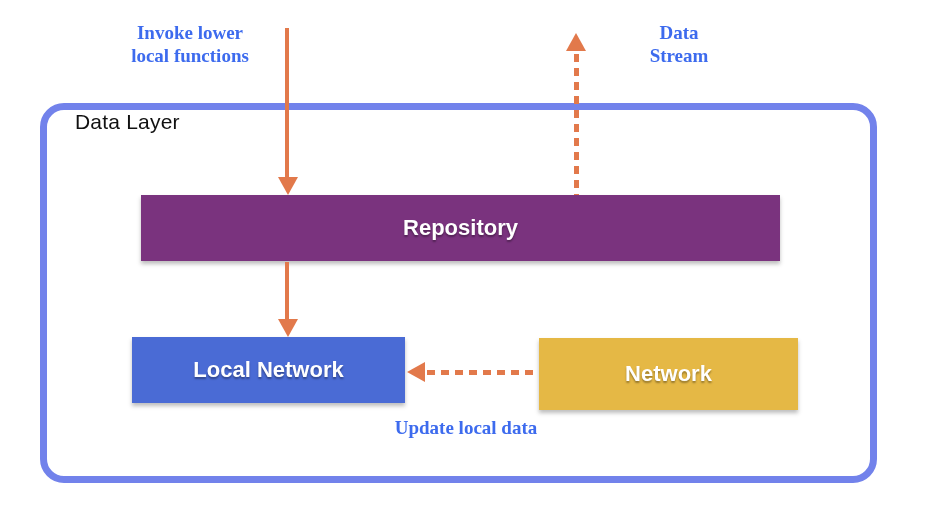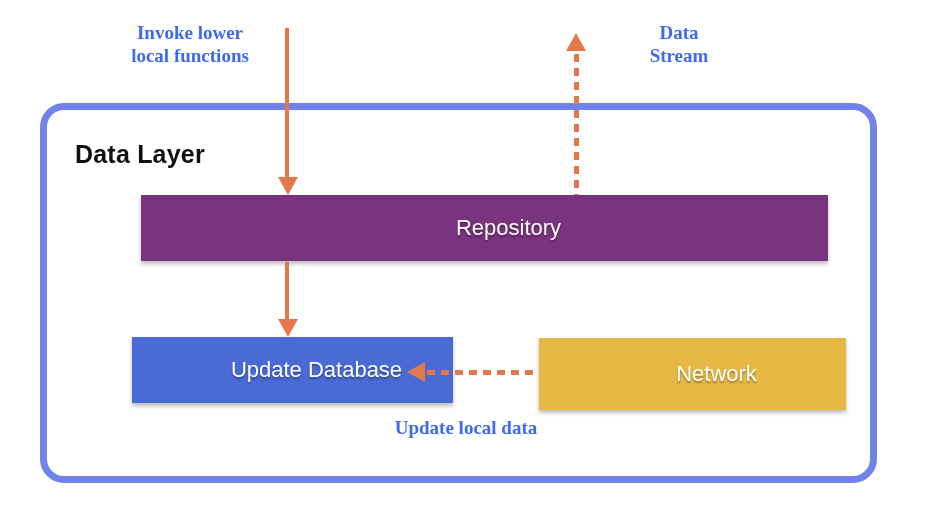--- a/index.html
+++ b/index.html
@@ -15,35 +15,34 @@
     position:absolute;
     left:40px;top:103px;width:837px;height:380px;
     border:7px solid var(--container-border,#7282EB);
     border-radius:24px;
     box-sizing:border-box;
     background:transparent;
     z-index:1;
   }
   .layer-title{
     position:absolute;
-    left:28px;top:30px;
-    font-size:25px;font-weight:bold;
+    left:28px;top:0;
+    font-size:21px;font-weight:normal;
     color:var(--title-text,#111111);
     letter-spacing:0.2px;
   }
   
   .node{
     position:absolute;
     display:flex;align-items:center;justify-content:center;
     color:var(--node-text,#ffffff);
-    font-size:22px;font-weight:normal;
+    font-size:22px;font-weight:bold;
     text-shadow:0 2px 2px rgba(0,0,0,0.35);
     box-shadow:0 3px 4px rgba(90,90,90,0.4);
     z-index:3;
-    padding-left:48px;
   }
   .node-repository{
     left:141px;top:195px;width:639px;height:66px;
     background:var(--repository-bg,#7A337E);
   }
   .node-local-database{
     left:132px;top:337px;width:273px;height:66px;
     background:var(--local-database-bg,#4A6BD5);
   }
   .node-network{
@@ -127,21 +126,21 @@
 
   <div class="node node-repository">
     <span>Repository</span>
   </div>
 
   <div class="arrow-part shaft-v a3-shaft"></div>
   <div class="arrow-part head-down a3-head"></div>
 
 
   <div class="node node-local-database">
-    <span>Update Database</span>
+    <span>Local Network</span>
   </div>
 
   <div class="node node-network">
     <span>Network</span>
   </div>
 
   <div class="arrow-part head-left a4-head"></div>
   <div class="arrow-part dash-h a4-dash"></div>
 
   <div class="annotation ann-update">Update local data</div>

